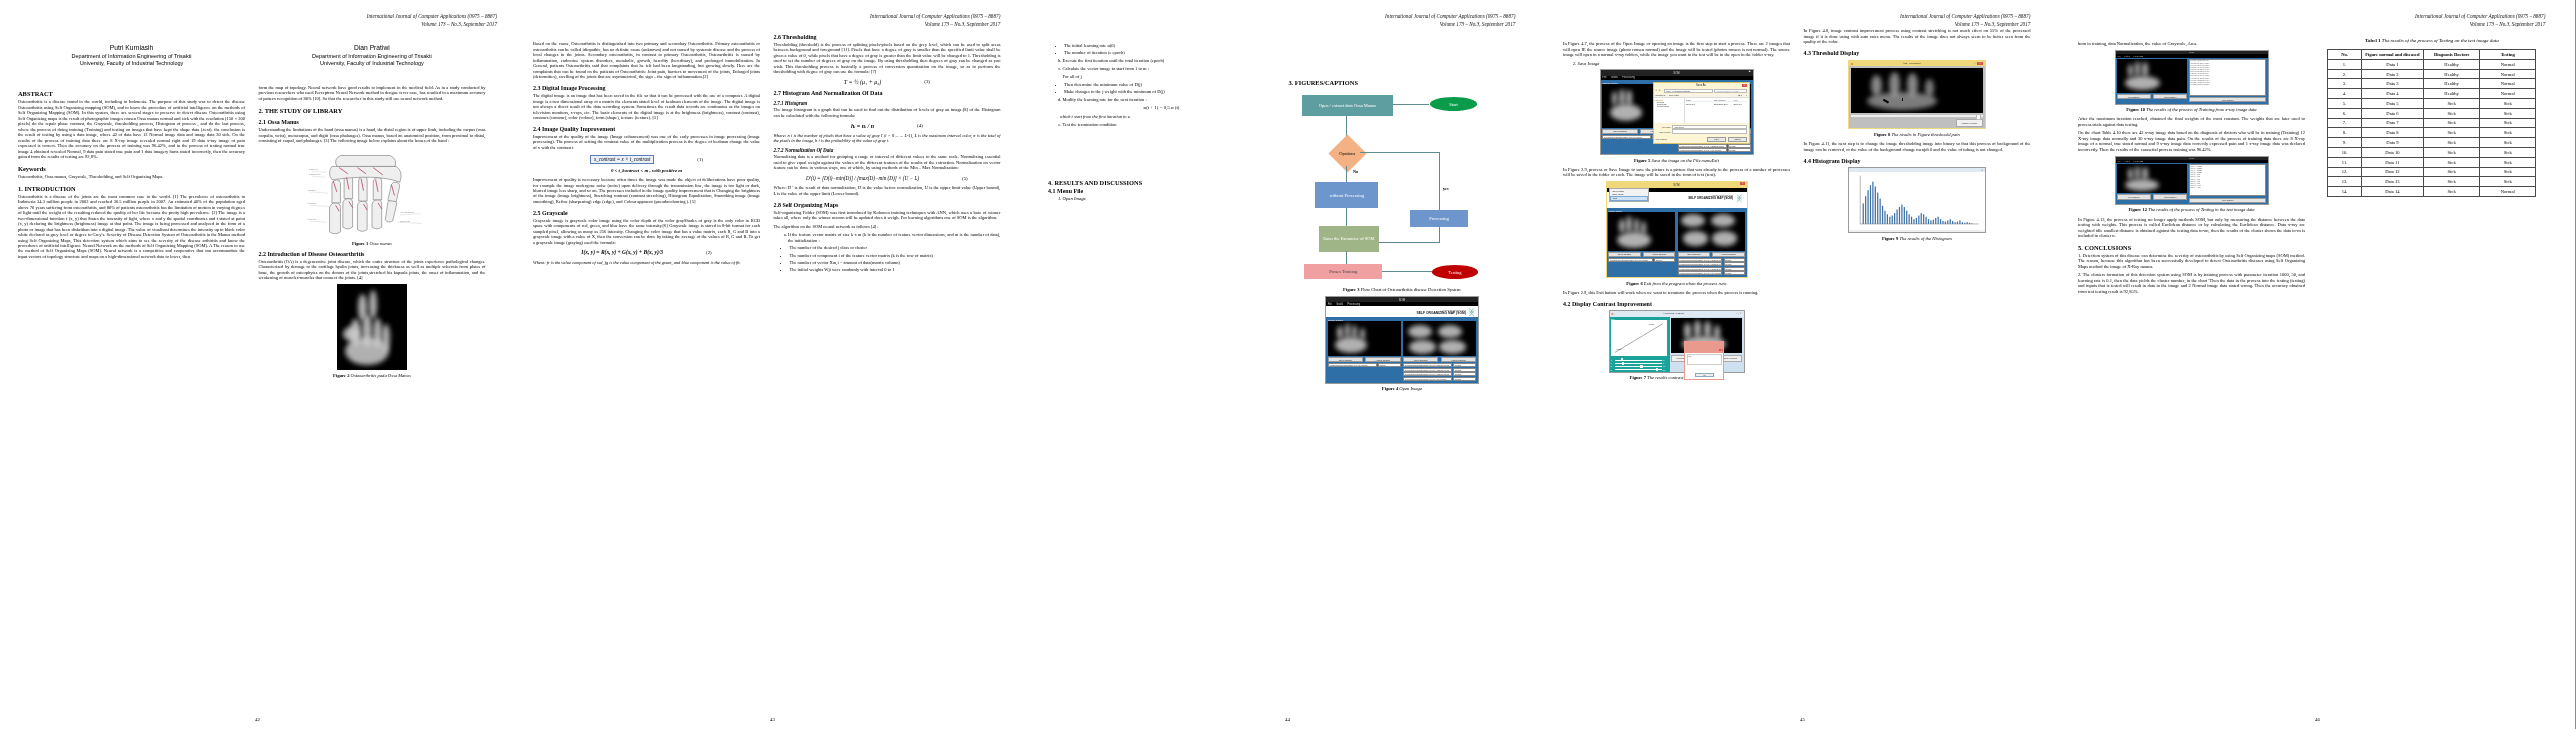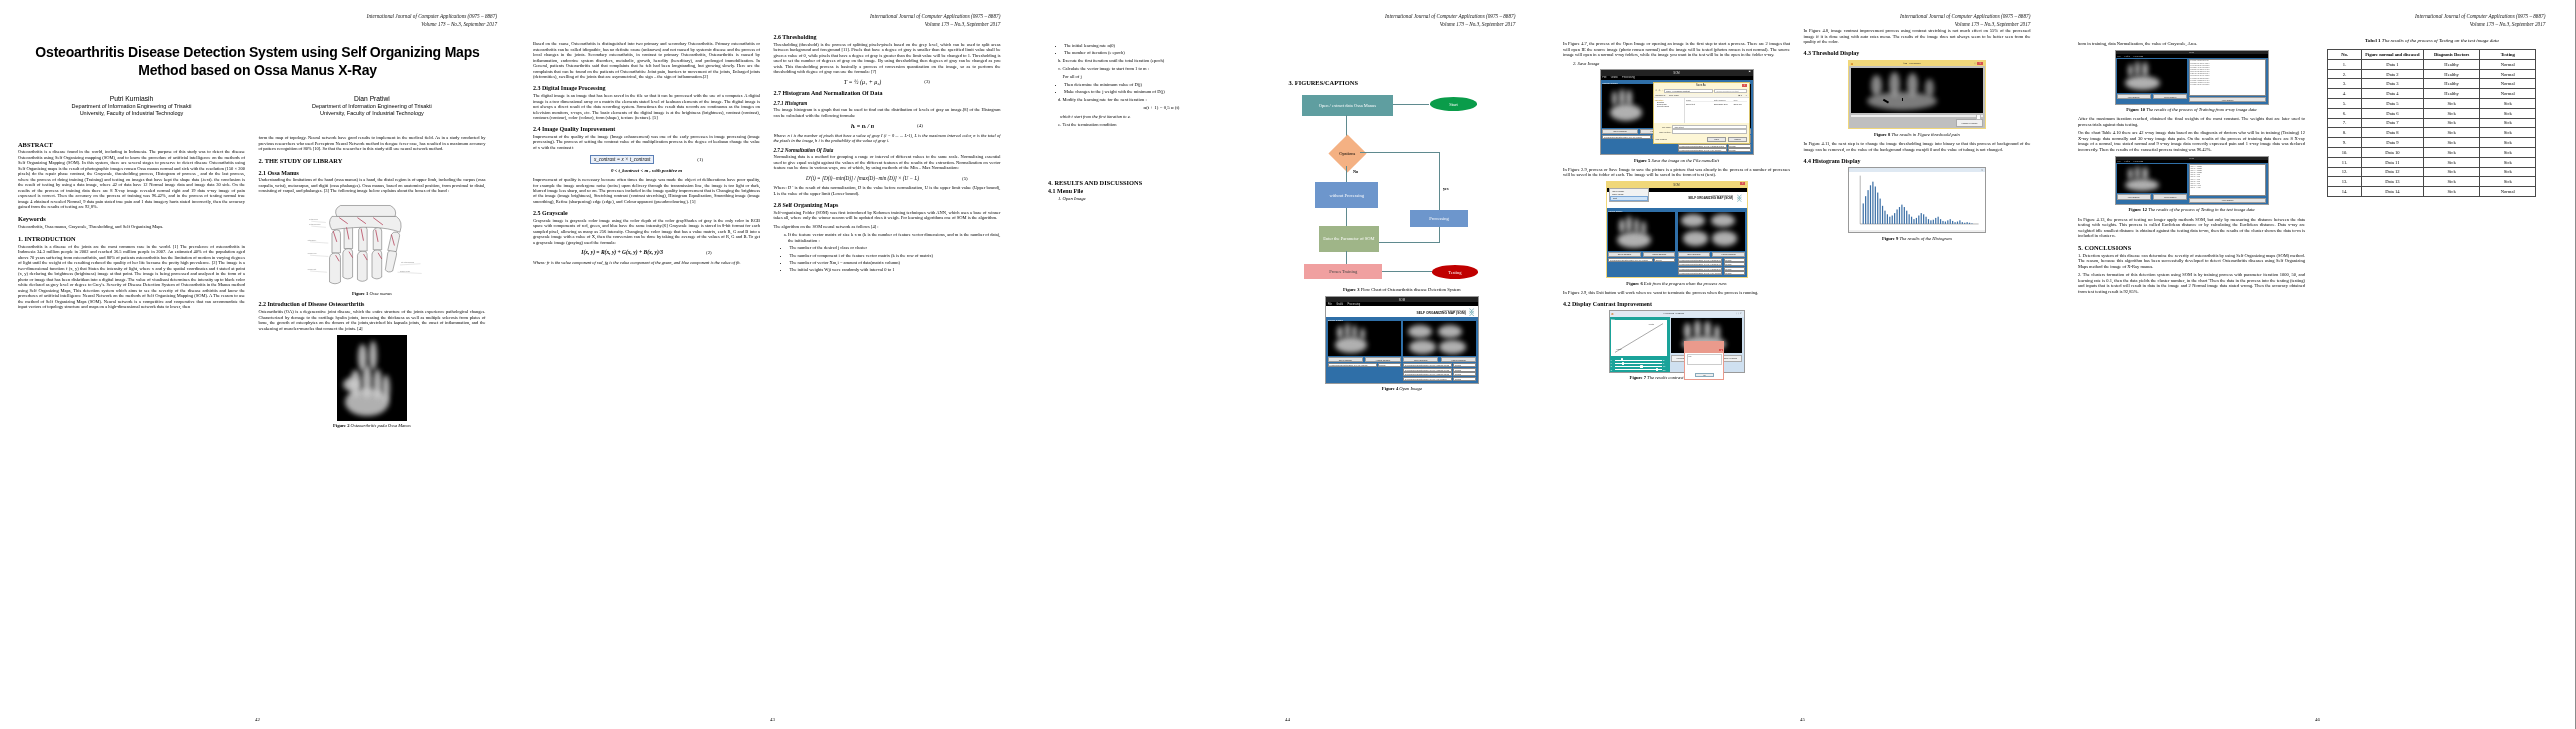--- a/index.html
+++ b/index.html
@@ -74,21 +74,20 @@
 <body>
 
 <div id="sheet">
 
   <div class="page">
     <div class="hdr">
       <div>International Journal of Computer Applications (0975 – 8887)</div>
       <div>Volume 173 – No.3, September 2017</div>
     </div>
 
-    <h1 class="title">Osteoarthritis Disease Detection System using Self Organizing Maps Method based on Ossa Manus X-Ray</h1>
 
     <div class="authors">
       <div class="author">
         <div class="nm">Putri Kurniasih</div>
         <div class="af">Department of Information Engineering of Trisakti</div>
         <div class="af">University, Faculty of Industrial Technology</div>
       </div>
       <div class="author">
         <div class="nm">Dian Pratiwi</div>
         <div class="af">Department of Information Engineering of Trisakti</div>

